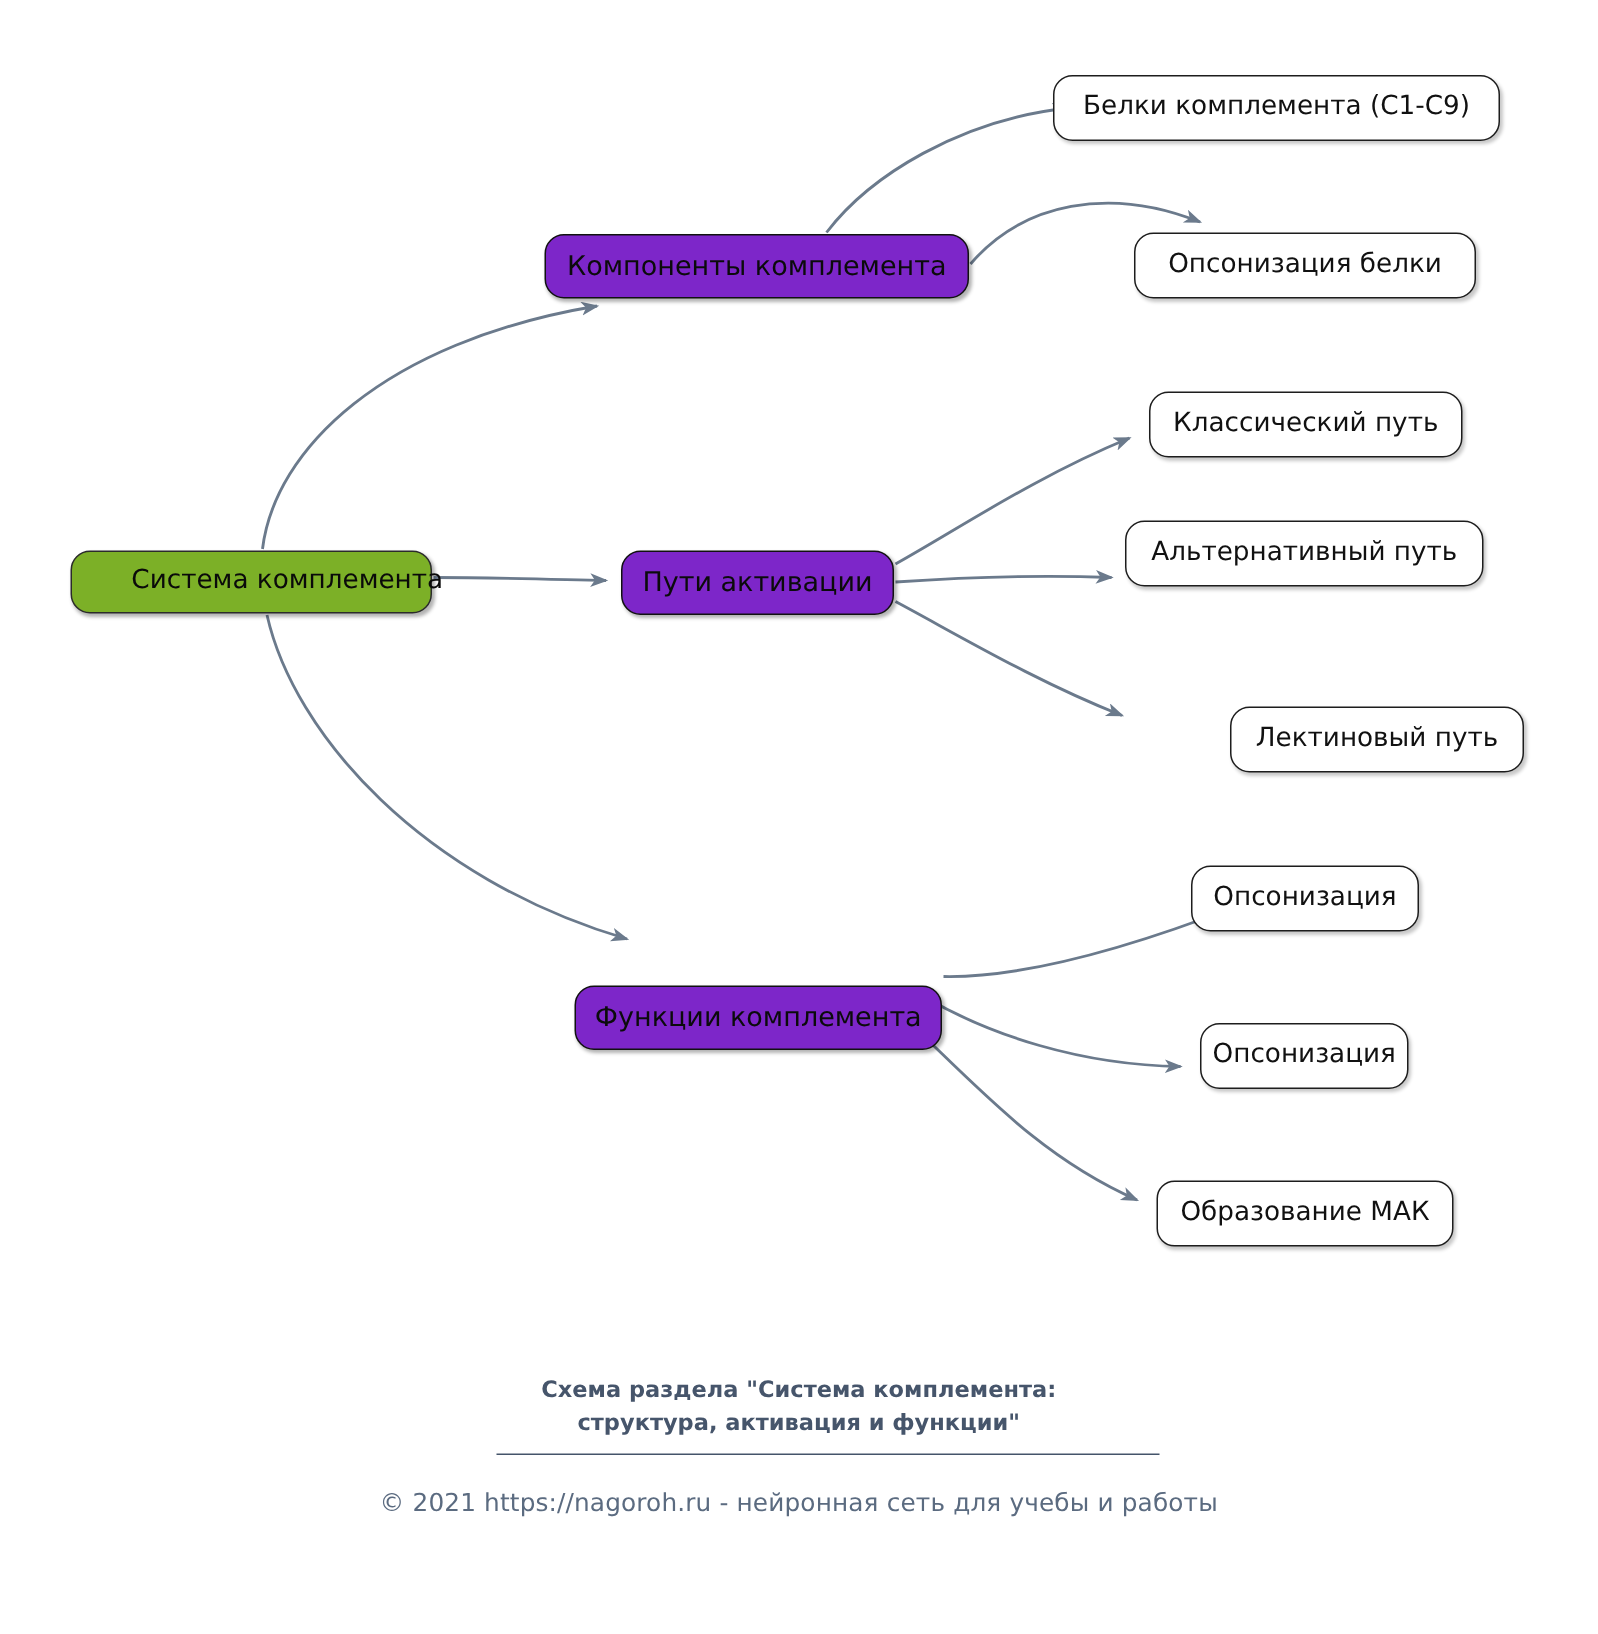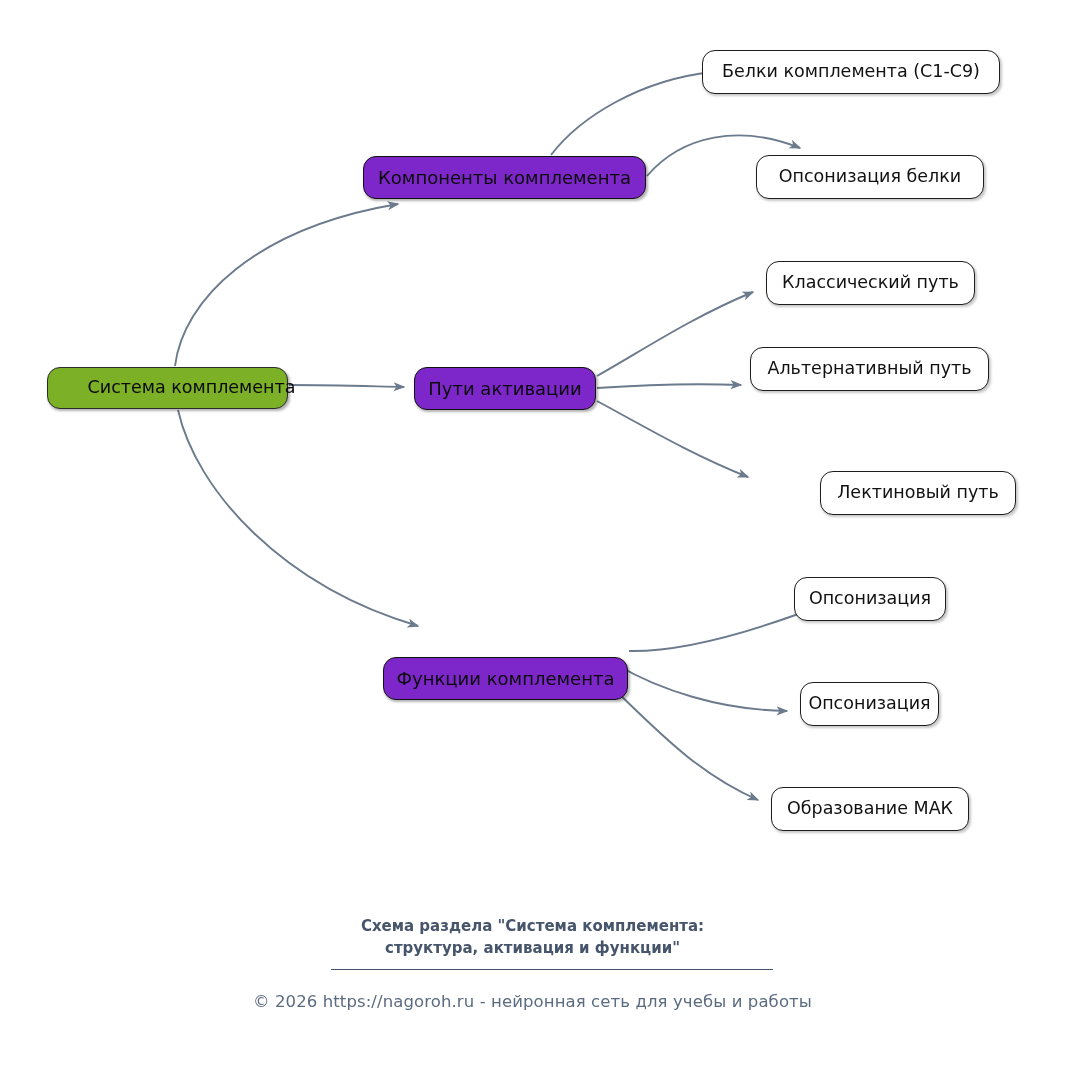--- a/index.html
+++ b/index.html
@@ -158,15 +158,15 @@
     <span>Образование МАК</span>
   </div>
 
   <div class="footer footer-caption">
     <div>Схема раздела "Система комплемента:</div>
     <div>структура, активация и функции"</div>
   </div>
 
   <div class="footer-divider"></div>
 
-  <div class="footer footer-copyright">© 2026 https://nagoroh.ru - нейронная сеть для учебы и работы</div>
+  <div class="footer footer-copyright">© 2021 https://nagoroh.ru - нейронная сеть для учебы и работы</div>
 
 </div>
 
 </body></html>

